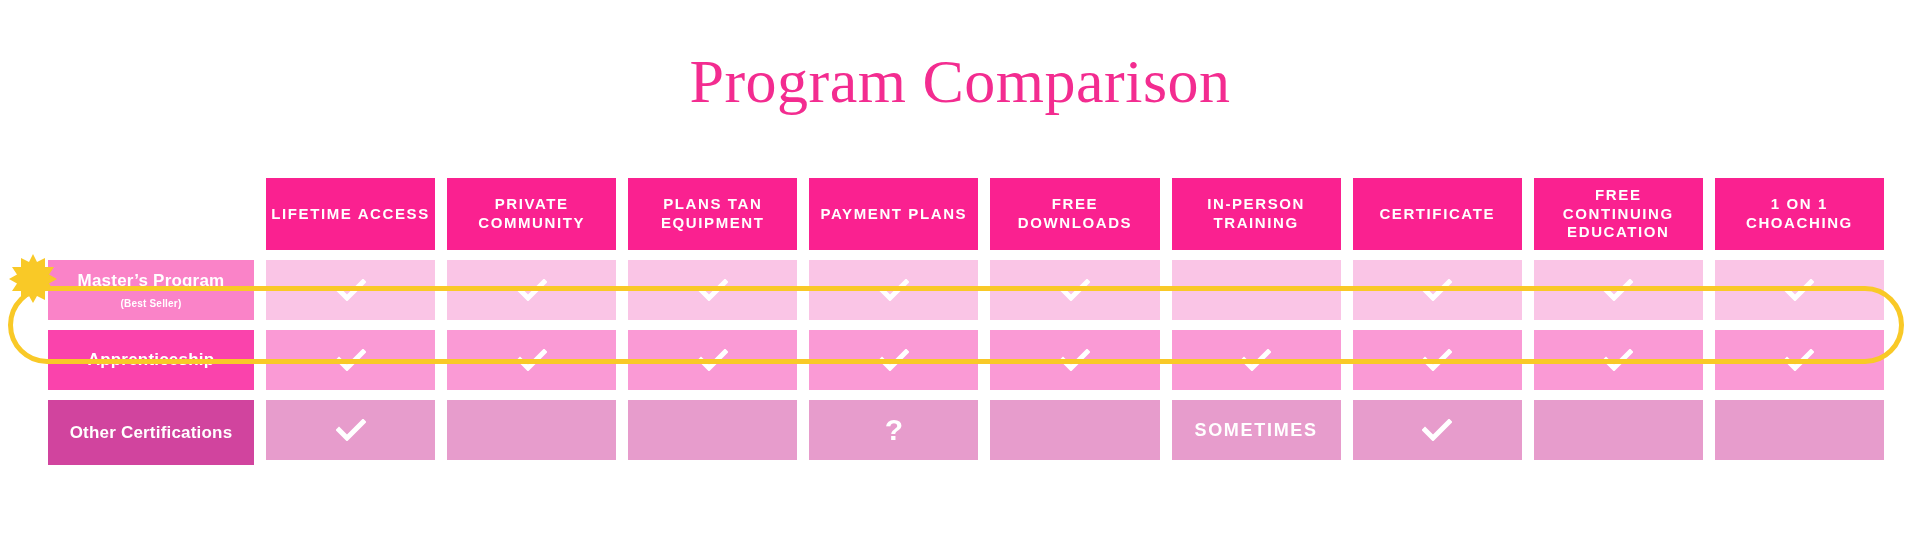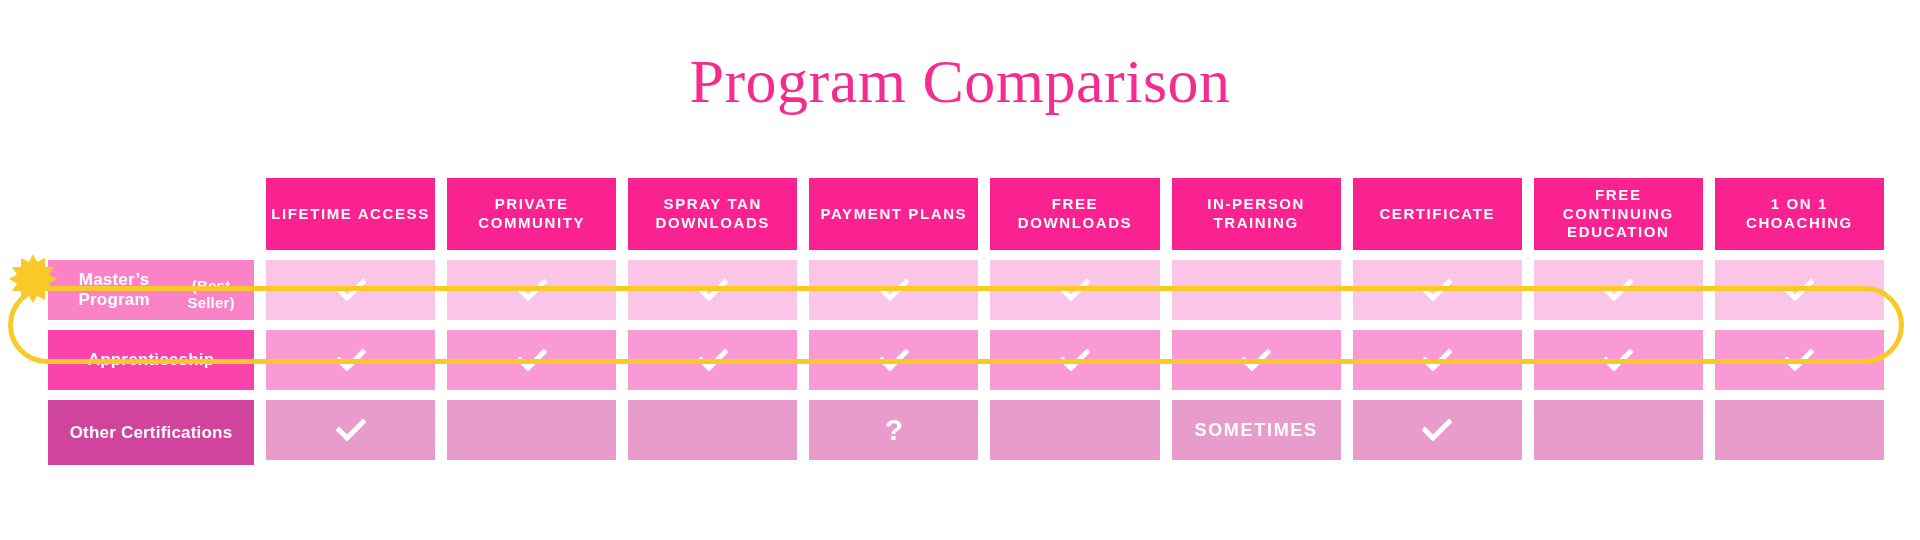--- a/index.html
+++ b/index.html
@@ -33,35 +33,36 @@
     width: 1836px;
   }
   .row { display: flex; align-items: stretch; width: 100%; }
   .row + .row { margin-top: 10px; }
 
   .label-cell {
     width: 206px;
     flex: 0 0 206px;
     margin-right: 12px;
     display: flex;
+    flex-direction: column;
     align-items: center;
     justify-content: center;
     text-align: center;
     color: #ffffff;
     padding: 0 6px;
   }
   .label-cell.spacer { background: transparent; }
   .label-title {
     font-size: 17px;
     font-weight: 700;
     letter-spacing: 0.2px;
     line-height: 1.15;
   }
   .label-sub {
-    font-size: 15px;
+    font-size: 10px;
     font-weight: 700;
     letter-spacing: 0.2px;
     margin-top: 8px;
   }
 
   .cells { display: flex; flex: 1 1 auto; gap: 12px; }
   .cell {
     flex: 1 1 0;
     display: flex;
     align-items: center;
@@ -147,21 +148,21 @@
     <div class="row header-row">
       <div class="label-cell spacer"></div>
       <div class="cells">
         <div class="cell">
             <span>LIFETIME ACCESS</span>
           </div>
         <div class="cell">
             <span>PRIVATE COMMUNITY</span>
           </div>
         <div class="cell">
-            <span>SPRAY TAN DOWNLOADS</span>
+            <span>PLANS TAN EQUIPMENT</span>
           </div>
         <div class="cell">
             <span>PAYMENT PLANS</span>
           </div>
         <div class="cell">
             <span>FREE DOWNLOADS</span>
           </div>
         <div class="cell">
             <span>IN-PERSON TRAINING</span>
           </div>

